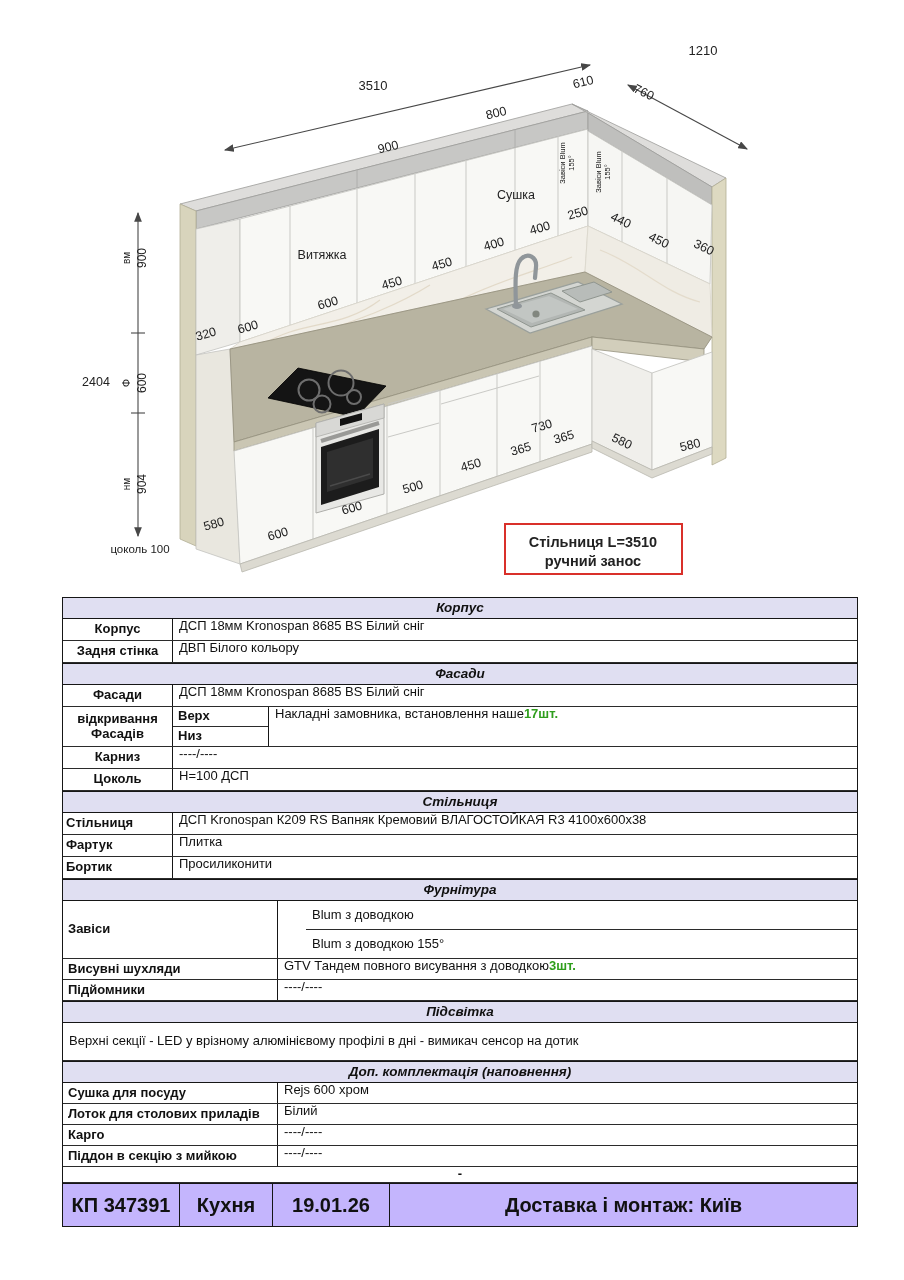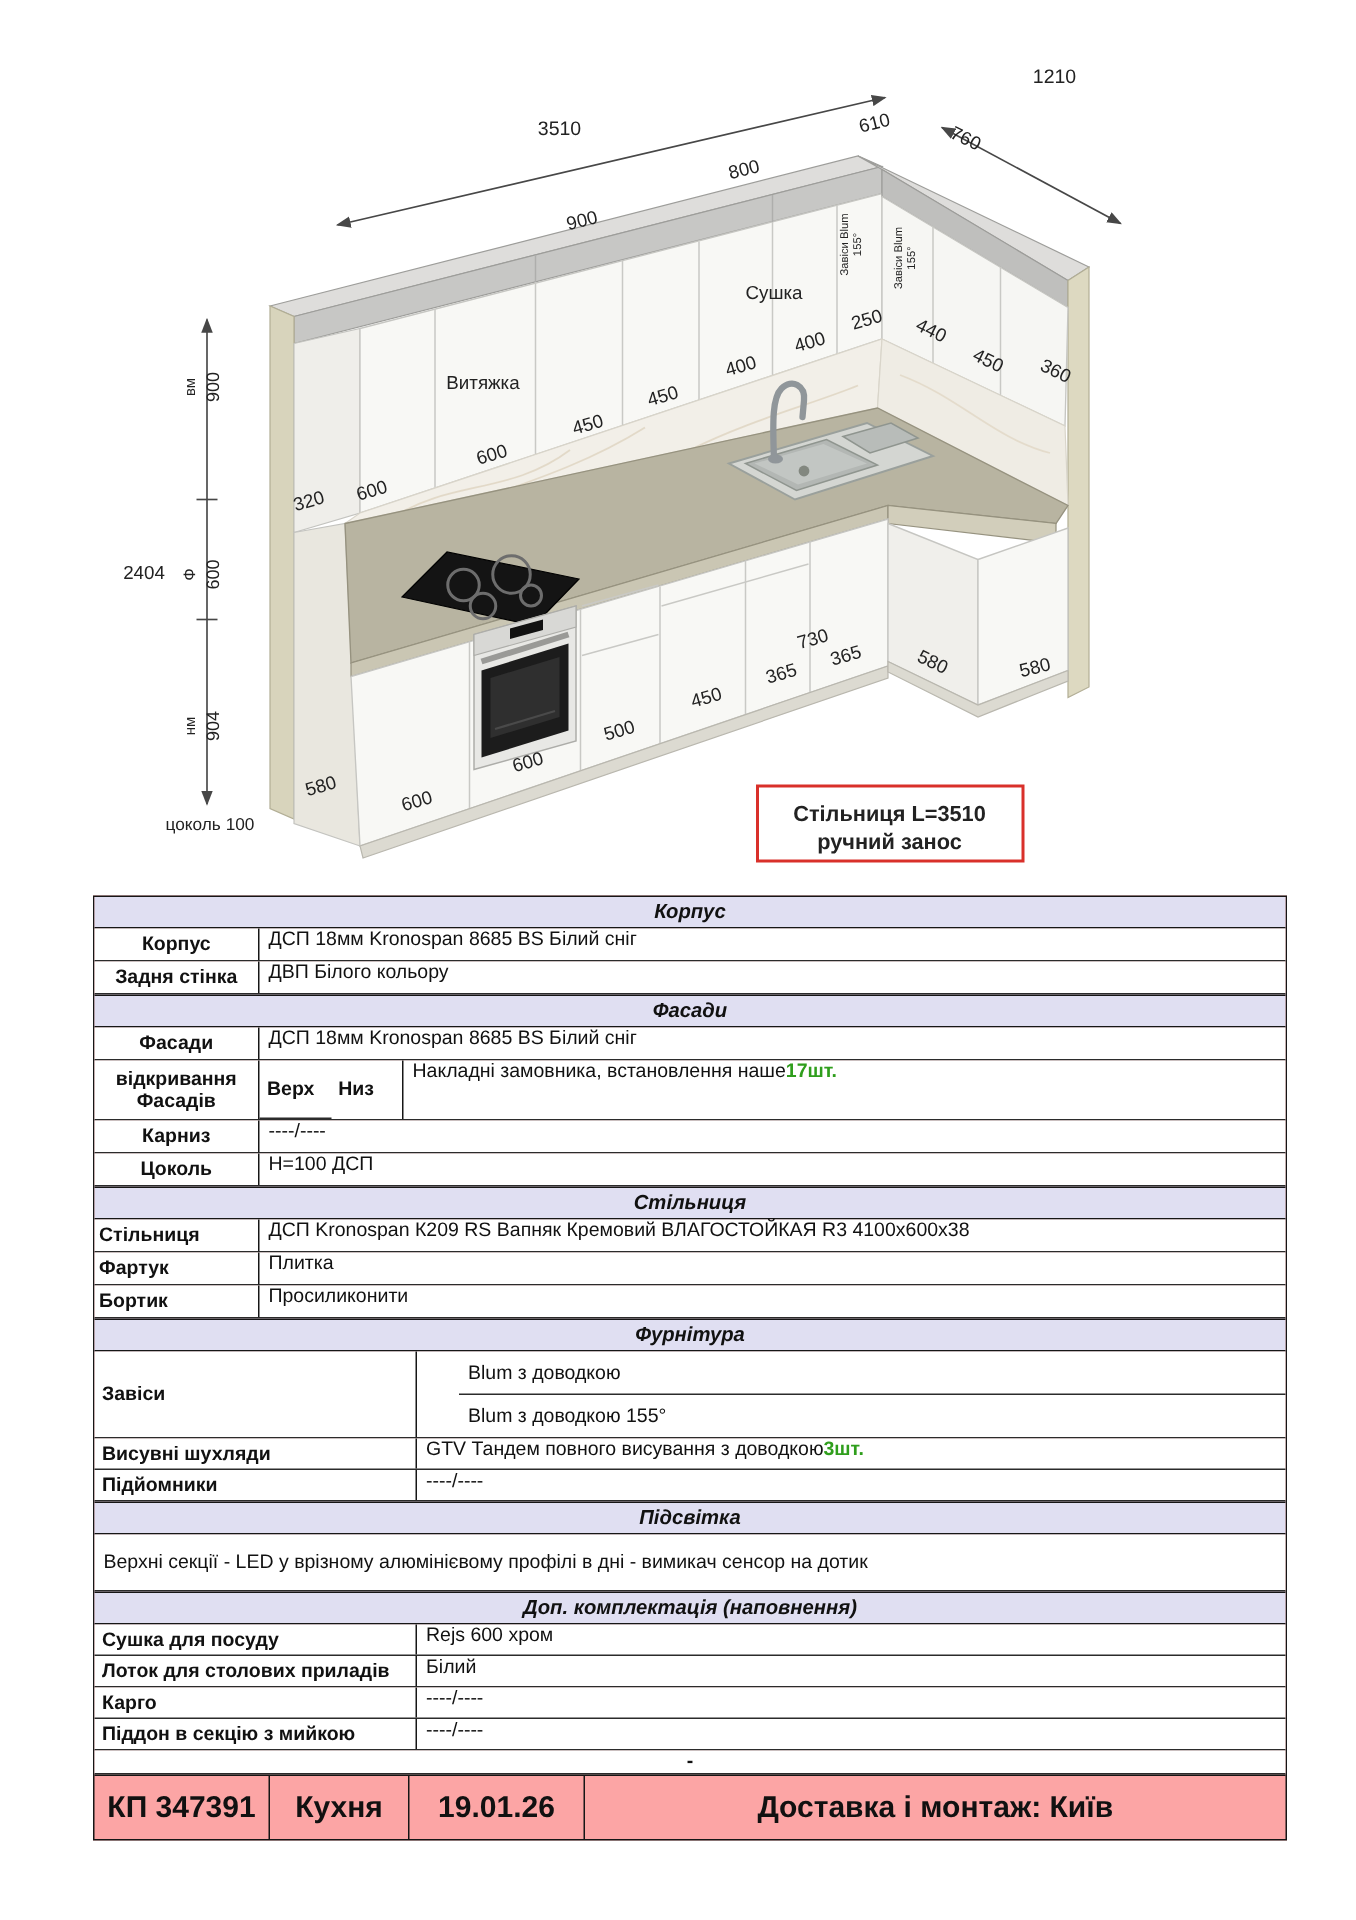--- a/index.html
+++ b/index.html
@@ -3,37 +3,37 @@
 <meta charset="utf-8">
 <style>
   html,body{margin:0;padding:0;background:#ffffff;}
   #page{position:relative;width:904px;height:1280px;background:#fff;overflow:hidden;
         font-family:"Liberation Sans",sans-serif;color:#111;}
   #draw{position:absolute;left:0;top:0;}
   svg text{font-family:"Liberation Sans",sans-serif;fill:#222;}
 
   
   .spec{position:absolute;left:62px;top:597px;width:796px;border:1.6px solid #161616;
-        font-size:13px;line-height:1.15;background:#fca5a5;box-sizing:border-box;}
+        font-size:13px;line-height:1.15;background:#c4b5fd;box-sizing:border-box;}
   .hdr{height:20px;background:#e0dff2;border-top:1.4px solid #161616;border-bottom:1.4px solid #161616;
        display:flex;align-items:center;justify-content:center;font-weight:bold;font-style:italic;font-size:13.5px;}
   .hdr:first-child{border-top:none;}
   .trow{display:flex;border-bottom:1px solid #2b2b2b;box-sizing:border-box;background:#fff;}
   .trow:last-child{border-bottom:none;}
   .h-kvA{height:22px}.h-kvB{height:21px}.h-split{height:40px}.h-double{height:58px}
   .h-full{height:38px}.h-dash{height:16px}
   .lblA{width:110px;min-width:110px;border-right:1.2px solid #161616;font-weight:bold;
         display:flex;align-items:center;padding:0 3px;box-sizing:border-box;}
   .lblA.center{justify-content:center;text-align:center;}
   .lblB{width:215px;min-width:215px;border-right:1.2px solid #161616;font-weight:bold;
         display:flex;align-items:center;padding:0 5px;box-sizing:border-box;}
   .val{flex:1;display:flex;align-items:flex-start;padding:0 6px;box-sizing:border-box;}
   .grn{color:#2f9e1c;font-weight:bold;}
   .midcol{width:96px;min-width:96px;border-right:1.2px solid #161616;display:flex;
-          flex-direction:row;box-sizing:border-box;}
+          flex-direction:column;box-sizing:border-box;}
   .midcol>div{flex:1;display:flex;align-items:center;padding:0 5px;font-weight:bold;box-sizing:border-box;}
   .midcol>div:first-child{border-bottom:1px solid #2b2b2b;}
   .valstack{flex:1;display:flex;flex-direction:column;box-sizing:border-box;}
   .valstack>div{flex:1;display:flex;align-items:center;padding:0 6px;box-sizing:border-box;margin-left:28px;}
   .valstack>div:first-child{border-bottom:1px solid #2b2b2b;}
   .fullcell{flex:1;display:flex;align-items:center;padding:4px 6px;}
   .dashcell{flex:1;display:flex;align-items:center;justify-content:center;font-weight:bold;}
   .footer{display:flex;border-top:1.6px solid #161616;height:42px;font-weight:bold;font-size:20px;}
   .footer>div{display:flex;align-items:center;justify-content:center;border-right:1.2px solid #161616;box-sizing:border-box;}
   .footer>div:last-child{border-right:none;}

